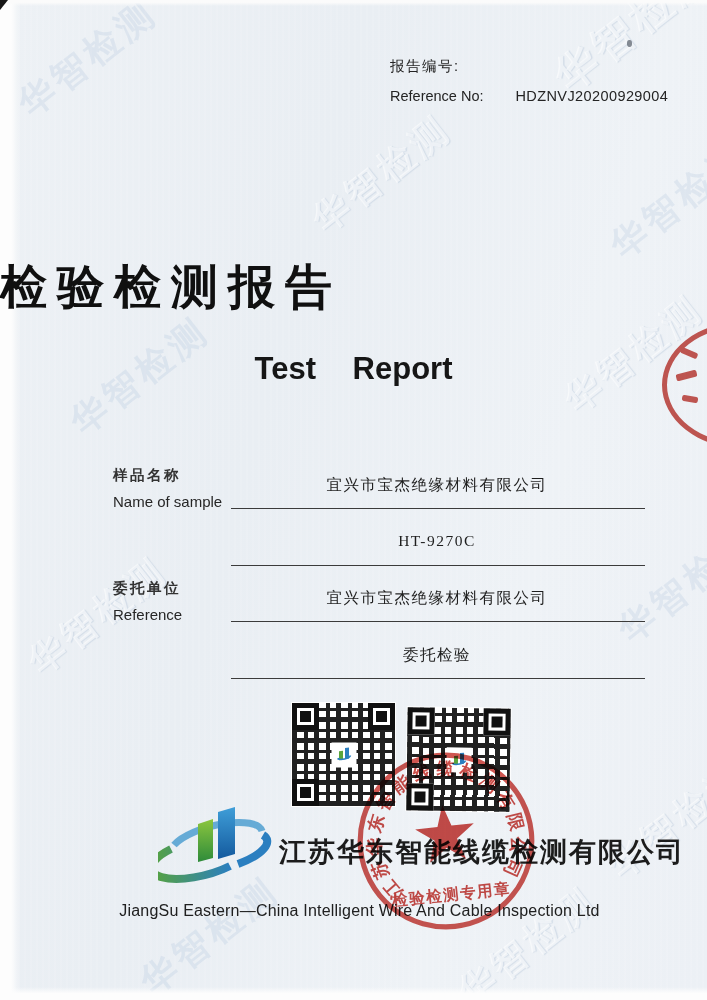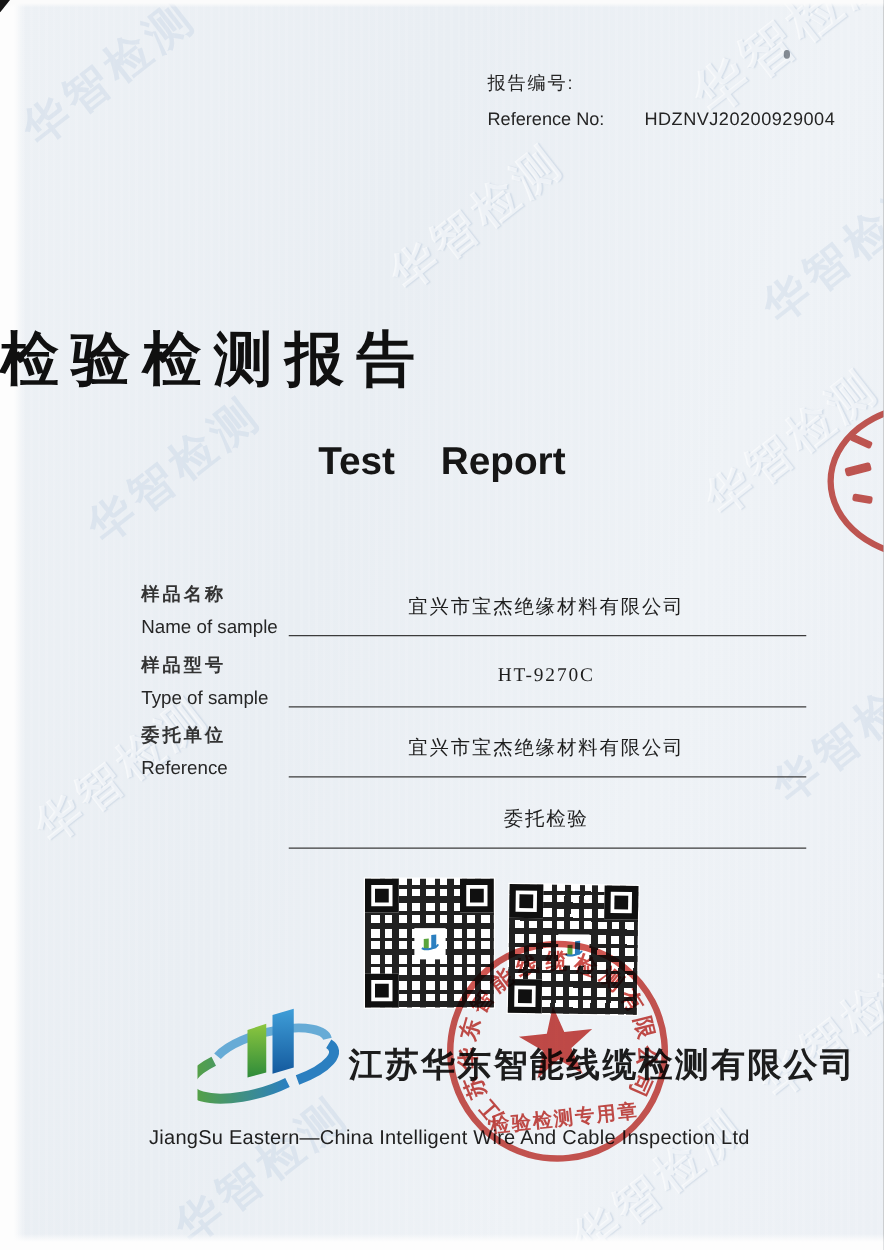--- a/index.html
+++ b/index.html
@@ -126,24 +126,20 @@
     <div class="row">
       <div class="labels">
         <div class="lz">样品名称</div>
         <div class="le">Name of sample</div>
       </div>
       <div class="val">宜兴市宝杰绝缘材料有限公司</div>
       <div class="rule"></div>
     </div>
 
     <div class="row">
-      <div class="labels">
-        <div class="lz">样品型号</div>
-        <div class="le">Type of sample</div>
-      </div>
       <div class="val">HT-9270C</div>
       <div class="rule"></div>
     </div>
 
     <div class="row">
       <div class="labels">
         <div class="lz">委托单位</div>
         <div class="le">Reference</div>
       </div>
       <div class="val">宜兴市宝杰绝缘材料有限公司</div>

